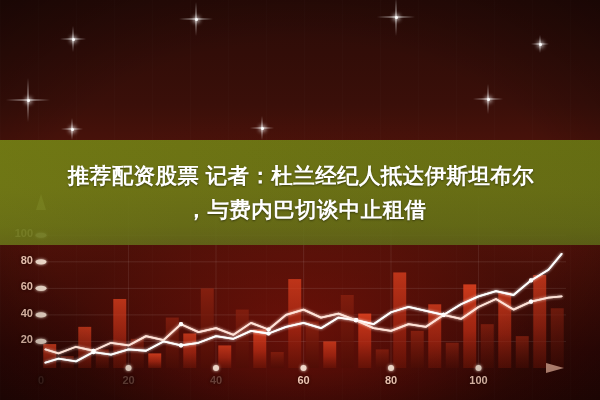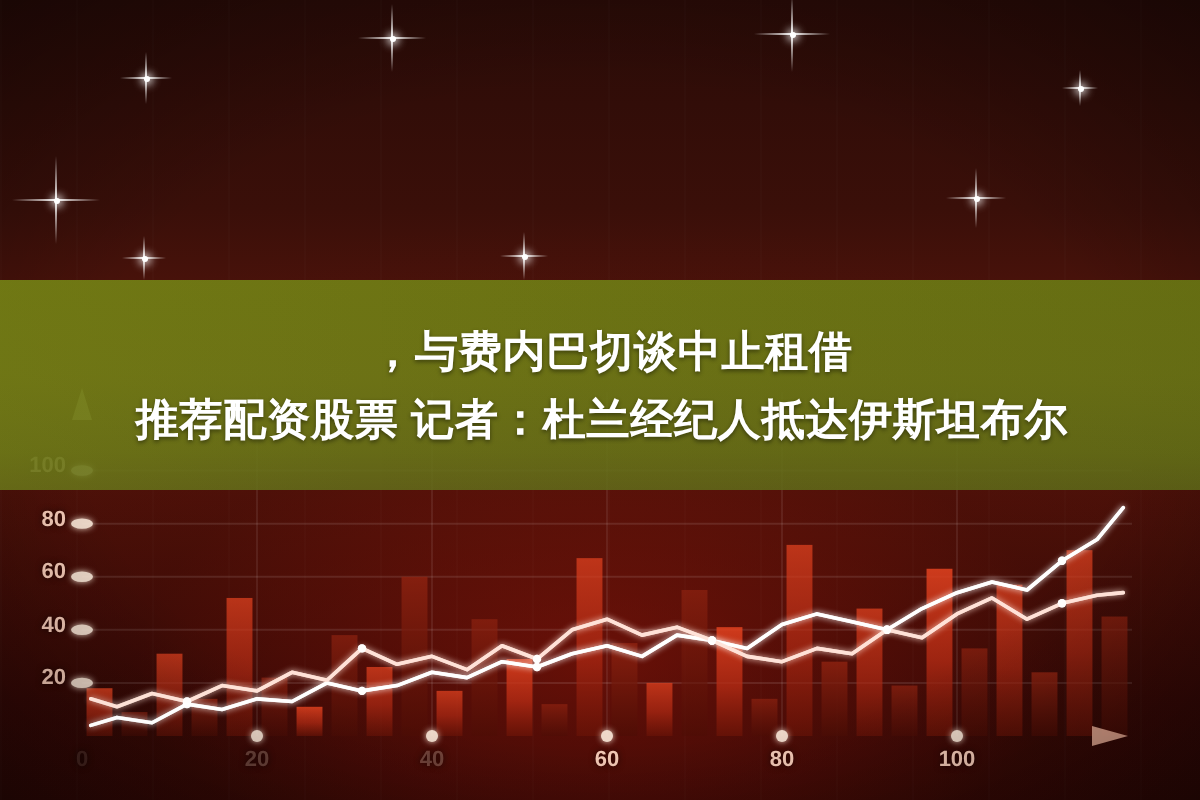--- a/index.html
+++ b/index.html
@@ -225,22 +225,22 @@
       <polyline points="45.38,349.42 58.50,353.40 76.00,346.76 93.50,350.75 111.00,342.78 128.50,345.44 146.00,336.15 163.50,340.13 181.00,324.20 198.50,332.16 216.00,328.18 233.50,334.82 251.00,322.87 268.50,329.51 286.00,314.91 303.50,309.60 321.00,317.56 338.50,313.58 356.00,320.22 373.50,328.18 391.00,330.84 408.50,324.20 426.00,326.85 443.50,314.91 461.00,318.89 478.50,306.95 496.00,298.98 513.50,309.60 531.00,301.64 548.50,297.65 561.63,296.33" fill="none" stroke="#ffe3d8" stroke-width="1.8" stroke-linejoin="round" stroke-linecap="round" opacity="0.95"></polyline>
       <circle cx="93.5" cy="350.74545454545455" r="2.1" fill="#fff" opacity="0.9"></circle>
       <circle cx="181" cy="324.2" r="2.1" fill="#fff" opacity="0.9"></circle>
       <circle cx="268.5" cy="329.5090909090909" r="2.1" fill="#fff" opacity="0.9"></circle>
       <circle cx="356" cy="320.21818181818185" r="2.1" fill="#fff" opacity="0.9"></circle>
       <circle cx="443.5" cy="314.9090909090909" r="2.1" fill="#fff" opacity="0.9"></circle>
       <circle cx="531" cy="301.6363636363636" r="2.1" fill="#fff" opacity="0.9"></circle>
     </svg>
 
   <div class="title-wrap">
+    <div class="title-line l1">推荐配资股票 记者：杜兰经纪人抵达伊斯坦布尔</div>
     <div class="title-line l2">，与费内巴切谈中止租借</div>
-    <div class="title-line l1">推荐配资股票 记者：杜兰经纪人抵达伊斯坦布尔</div>
   </div>
 
   <div id="stars">
       <div class="star" style="left: 60px; top: 26px; width: 26px; height: 26px;">
         <i></i>
         <b></b>
         <u></u>
       </div>
       <div class="star" style="left: 6px; top: 78px; width: 44px; height: 44px;">
         <i></i>

